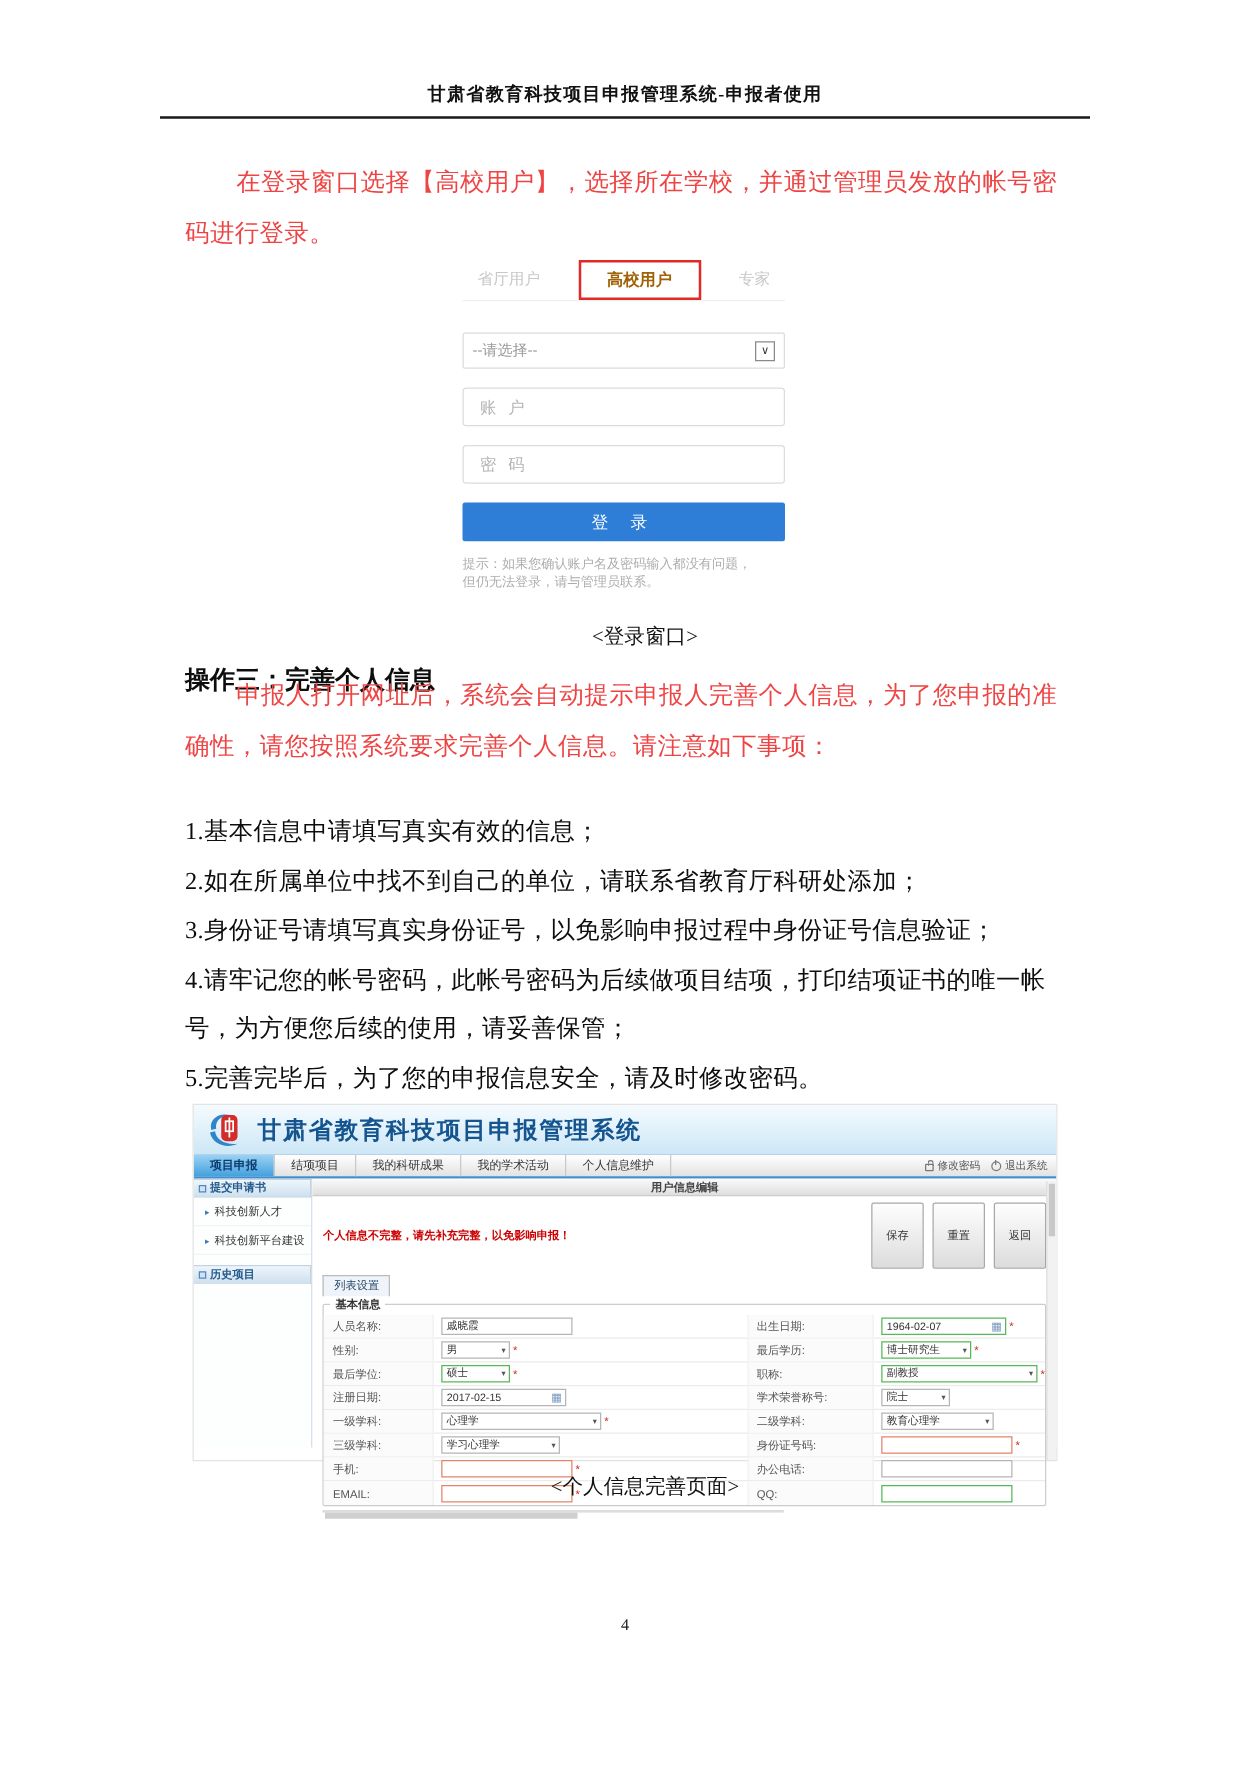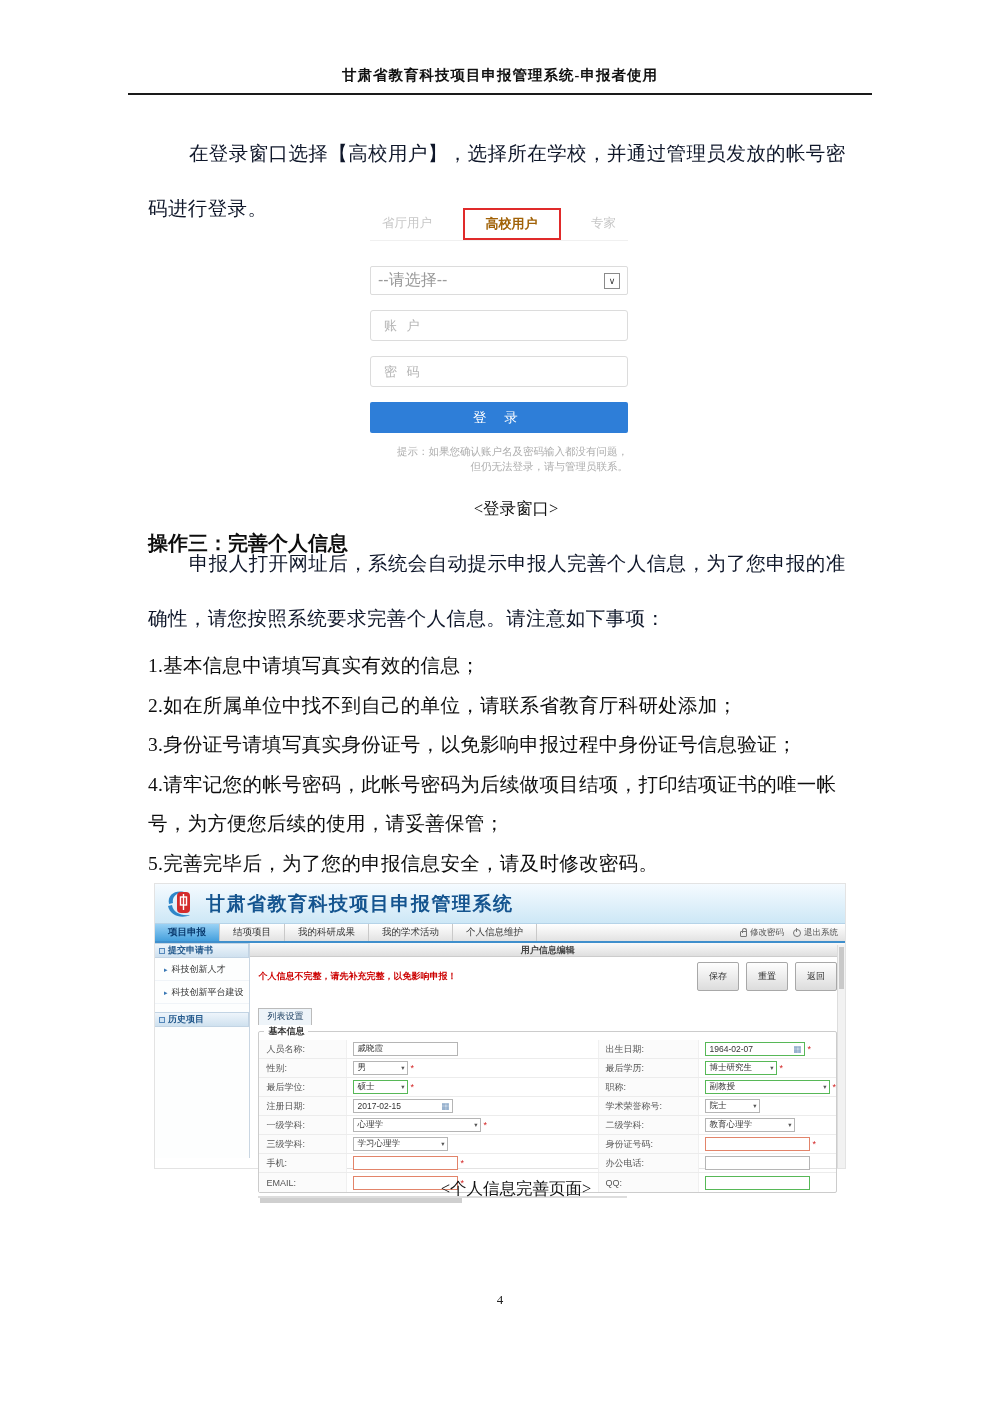--- a/index.html
+++ b/index.html
@@ -5,50 +5,50 @@
   * { margin:0; padding:0; box-sizing:border-box; }
   body { background:#ffffff; font-family:"Liberation Serif","DejaVu Serif",serif; }
   .page { position:relative; width:1000px; height:1414px; margin:0 auto; background:#fff; overflow:hidden; }
 
   
   .doc-header { position:absolute; top:66px; left:0; width:100%; text-align:center;
     font-size:14.5px; font-weight:600; color:#111; letter-spacing:1px; }
   .doc-rule { position:absolute; top:93px; left:128px; right:128px; border-top:2px solid #1a1a1a; }
 
   
-  .para { position:absolute; left:148px; width:707px; font-size:19.5px; line-height:55px;
-    color:#0f172a; text-indent:2.1em; letter-spacing:0.4px; }
+  .para { position:absolute; left:148px; width:707px; font-size:19.5px; line-height:41px;
+    color:#ef4444; text-indent:2.1em; letter-spacing:0.4px; }
   .para1 { top:126px; }
   .para2 { top:536px; }
   .caption { position:absolute; left:16px; width:100%; text-align:center; font-size:16.5px; color:#111; }
   .caption1 { top:498px; }
   .caption2 { top:1178px; }
   .sec-heading { position:absolute; left:148px; top:530px; font-size:20px; font-weight:bold; color:#0d0d0d; }
   .notes { position:absolute; left:148px; top:646px; width:712px; font-size:19.5px; color:#0d0d0d; letter-spacing:0.3px; }
   .notes div { line-height:39.5px; }
   .page-num { position:absolute; top:1292px; left:0; width:100%; text-align:center; font-size:13px; color:#222; }
 
   
   .login-shot { position:absolute; left:370px; top:207px; width:258px; font-family:"Liberation Sans","DejaVu Sans",sans-serif; }
   .login-tabs { display:flex; justify-content:space-between; align-items:center; height:34px;
     padding:0 12px; border-bottom:1px solid #f0f0f0; }
   .login-tab { font-size:12.5px; color:#c7c7c7; cursor:default; }
   .login-tab.active { border:2px solid #e02a2a; padding:5px 21px; color:#a16207; font-weight:bold; font-size:13px; background:#fff; }
   .login-select { margin-top:25px; height:29px; border:1px solid #dcdcdc; border-radius:2px;
     display:flex; align-items:center; justify-content:space-between; padding:0 7px; }
-  .login-select .sel-text { font-size:16px; color:#9a9a9a; }
+  .login-select .sel-text { font-size:12px; color:#9a9a9a; }
   .sel-arrow-box { width:16px; height:16px; border:1px solid #8a8a8a; display:flex; align-items:center;
     justify-content:center; font-size:9px; color:#333; background:#fff; }
   .login-input { width:100%; height:31px; margin-top:15px; border:1px solid #dcdcdc; border-radius:3px;
     padding:0 13px; font-size:13px; letter-spacing:3px; color:#555; outline:none;
     font-family:"Liberation Sans","DejaVu Sans",sans-serif; }
   .login-input::placeholder { color:#b5b5b5; }
   .login-btn { width:100%; height:31px; margin-top:15px; background:#2e7ed8; border:none; border-radius:2px;
     color:#fff; font-size:13.5px; letter-spacing:7px; cursor:pointer; }
-  .login-hint { margin-top:11px; text-align:right; font-size:10.5px; line-height:15px; color:#adadad; }
+  .login-hint { margin-top:11px; text-align:left; font-size:10.5px; line-height:15px; color:#adadad; }
 
   
   .app-shot { position:absolute; left:155px; top:884px; width:690px; height:284px;
     font-family:"Liberation Sans","DejaVu Sans",sans-serif; outline:1px solid #e3e3e3; background:#fff; }
   .logo-bar { height:40px; background:linear-gradient(#f5fbff,#cde7f6); border-bottom:1px solid #b5d3e8;
     display:flex; align-items:center; padding-left:9px; }
   .logo-title { font-size:19px; font-weight:800; color:#14548f; letter-spacing:1.5px; margin-left:6px; }
   .nav-bar { height:19px; background:linear-gradient(#ffffff,#e2e2e2); border-bottom:2px solid #3f8fcc;
     display:flex; align-items:stretch; font-size:9.5px; color:#333; }
   .nav-tab { display:flex; align-items:center; padding:0 13px; border-right:1px solid #c9c9c9; cursor:default; }
@@ -65,24 +65,24 @@
   .side-item .tri { color:#3a78b5; font-size:7px; }
   .ico-sq { width:6px; height:6px; border:1px solid #5588bb; background:#cfe3f3; display:inline-block; }
   .side-gap { height:8px; }
 
   .main-panel { flex:1; display:flex; flex-direction:column; background:#fff; position:relative; }
   .main-title { height:14px; line-height:14px; background:linear-gradient(#fafafa,#dfdfdf);
     border-bottom:1px solid #ccc; text-align:center; font-size:9px; font-weight:bold; color:#444; }
   .warn-row { display:flex; align-items:center; padding:5px 8px 3px 8px; }
   .warn-text { flex:1; color:#cc0000; font-weight:bold; font-size:9px; }
   .btn-row { display:flex; gap:7px; }
-  .mini-btn { font-size:9px; padding:7px 11px; background:linear-gradient(#fefefe,#dcdcdc);
+  .mini-btn { font-size:9px; padding:19px 11px; background:linear-gradient(#fefefe,#dcdcdc);
     border:1px solid #a8a8a8; border-radius:2px; color:#333; cursor:pointer;
     font-family:"Liberation Sans","DejaVu Sans",sans-serif; }
-  .tab-row { padding-left:8px; margin-top:11px; }
+  .tab-row { padding-left:8px; margin-top:0; }
   .list-tab { display:inline-block; font-size:9px; border:1px solid #bbb; border-bottom:none;
     background:#eef4f9; padding:1px 8px 2px 8px; color:#246; }
   fieldset.basic { margin:0 8px; border:1px solid #ccc; border-radius:2px; padding:2px 0 0 0; }
   fieldset.basic legend { font-size:9px; font-weight:bold; color:#333; padding:0 4px; margin-left:5px; }
   .f-row { display:flex; align-items:center; height:19px; border-bottom:1px solid #ececec; font-size:9px; }
   .f-row:last-child { border-bottom:none; }
   .f-lab { width:88px; padding-left:7px; color:#555; border-right:1px solid #f0f0f0; align-self:stretch;
     display:flex; align-items:center; background:#fbfbfb; }
   .f-val-l { width:252px; padding-left:6px; border-right:1px solid #f0f0f0; align-self:stretch; display:flex; align-items:center; }
   .f-lab-r { width:100px; padding-left:6px; color:#555; border-right:1px solid #f0f0f0; align-self:stretch;

